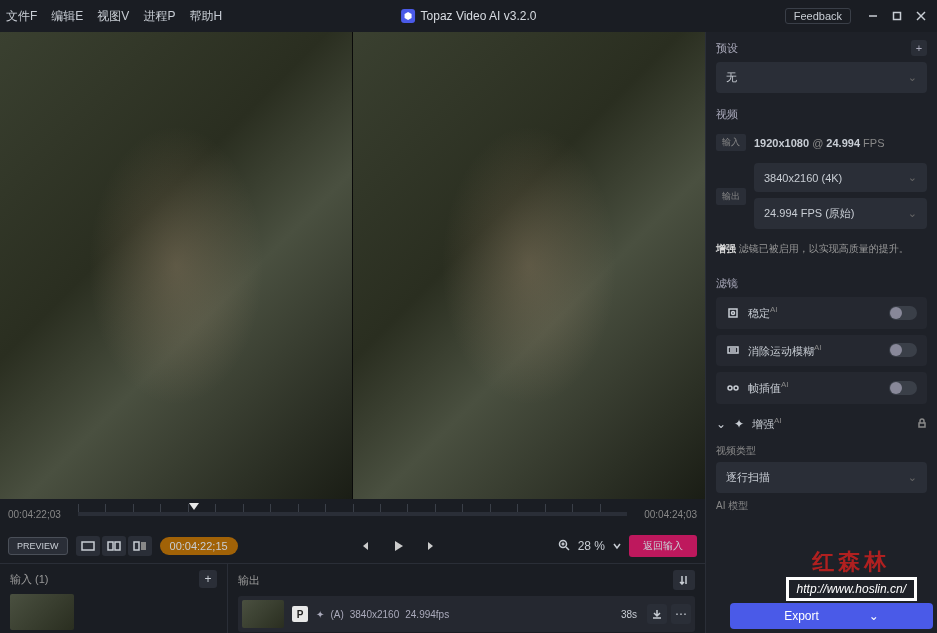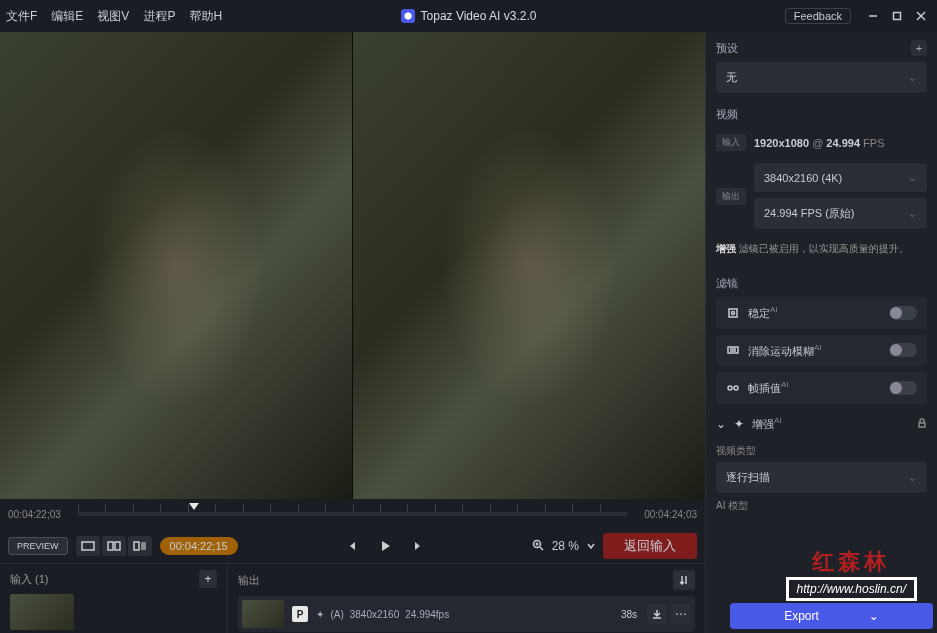--- a/index.html
+++ b/index.html
@@ -40,21 +40,21 @@
 .scrub-handle svg { width: 12px; height: 12px; }
 
 .controls-row { height: 34px; display: flex; align-items: center; gap: 8px; }
 .preview-btn { border: 1px solid #4a4f58; padding: 3px 8px; border-radius: 3px; font-size: 9px; background: #2a2e37; }
 .ctrl-group { display: flex; gap: 2px; }
 .ctrl-btn { width: 24px; height: 20px; background: #2a2e37; border-radius: 3px; display: flex; align-items: center; justify-content: center; cursor: pointer; }
 .tc-box { background: #a16207; padding: 3px 10px; border-radius: 9px; font-size: 11px; }
 .center-controls { margin: 0 auto; display: flex; gap: 16px; align-items: center; }
 .play-ctrl { width: 18px; height: 18px; display: flex; align-items: center; justify-content: center; cursor: pointer; }
 .zoom-ctrl { display: flex; align-items: center; gap: 8px; }
-.return-btn { background: #7f1d1d; padding: 4px 21px; border-radius: 3px; font-size: 13px; }
+.return-btn { background: #be185d; padding: 4px 14px; border-radius: 3px; font-size: 10px; }
 
 
 .panels { display: flex; border-top: 1px solid #2a2e37; height: 78px; }
 .panel { padding: 6px 10px; }
 .panel.input { width: 228px; border-right: 1px solid #2a2e37; }
 .panel.output { flex: 1; }
 .panel-head { display: flex; align-items: center; justify-content: space-between; margin-bottom: 6px; }
 .panel-title { font-size: 11px; color: #999; }
 .add-btn { width: 18px; height: 18px; background: #2a2e37; border-radius: 3px; display: flex; align-items: center; justify-content: center; cursor: pointer; }
 .thumb { width: 64px; height: 36px; background: linear-gradient(135deg, #4a5040, #2a2e20); border-radius: 2px; }

